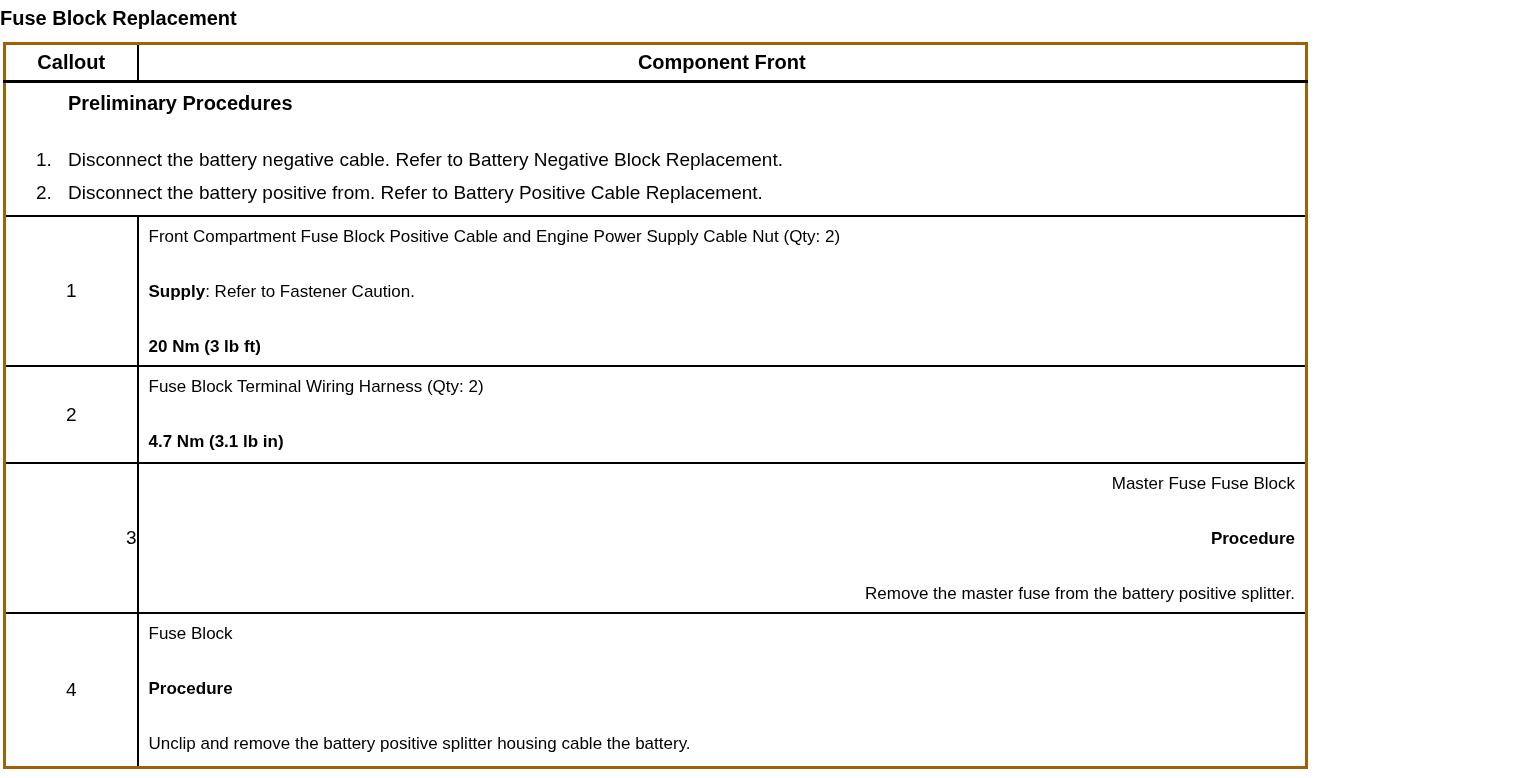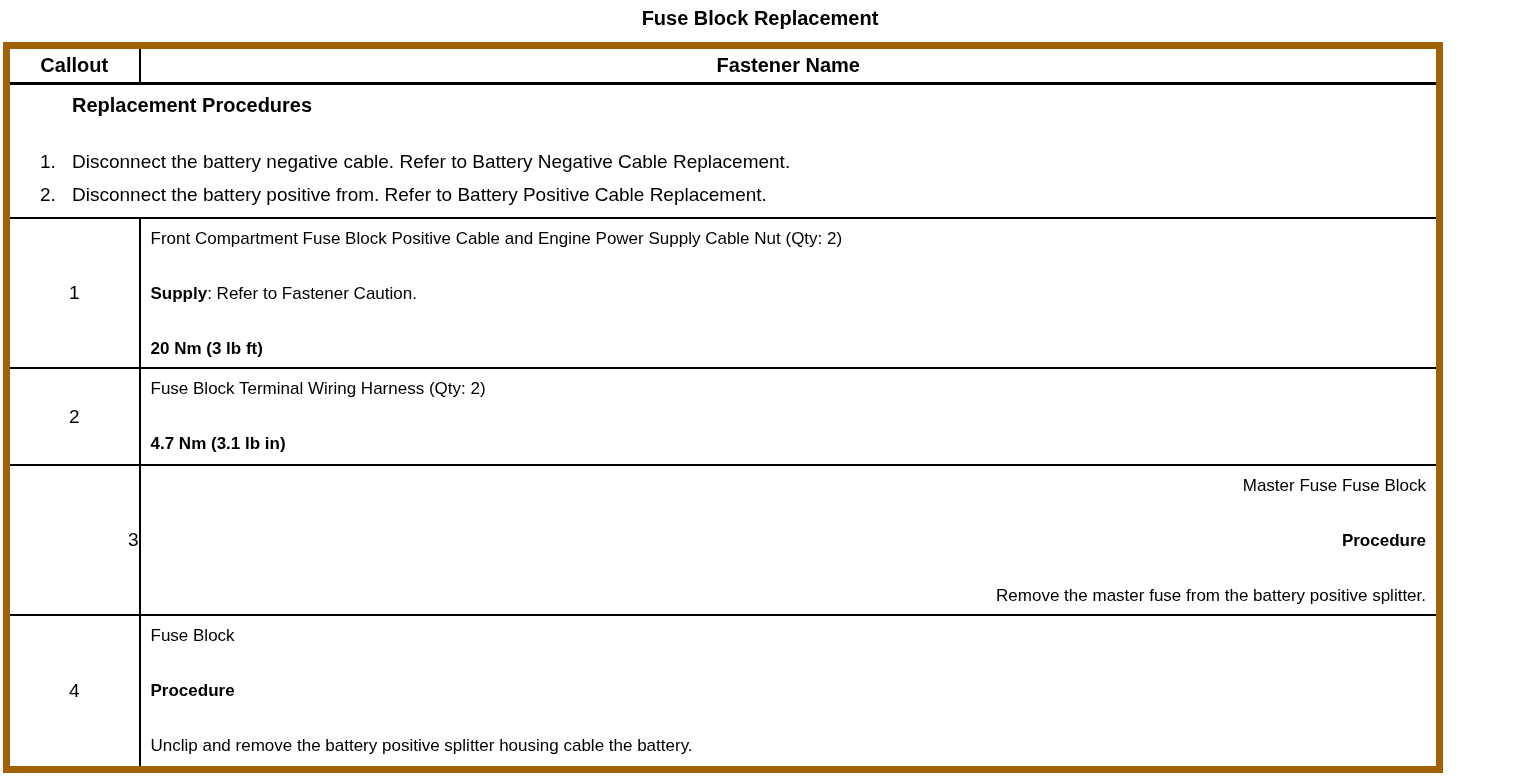--- a/index.html
+++ b/index.html
@@ -5,33 +5,33 @@
   html, body {
     margin: 0;
     padding: 0;
     background: #ffffff;
     color: #000000;
     font-family: "Liberation Sans", "DejaVu Sans", sans-serif;
   }
   body { width: 1520px; height: 778px; overflow: hidden; }
 
   .page-title {
-    text-align: center;
+    text-align: left;
     font-size: 20px;
     font-weight: bold;
     line-height: 24px;
     margin: 6px 0 12px 0;
   }
 
   table.spec-table {
     border-collapse: collapse;
     table-layout: fixed;
-    width: 1440px;
+    width: 1305px;
     margin-left: 3px;
-    border: 7px solid #a16207;
+    border: 3px solid #a16207;
   }
   col.callout-col { width: 133px; }
 
   th, td {
     border: 2px solid #000000;
     font-size: 19px;
     vertical-align: top;
     padding: 0;
     box-sizing: border-box;
   }
@@ -93,29 +93,29 @@
 
 <table class="spec-table">
   <colgroup>
     <col class="callout-col">
     <col>
   </colgroup>
 
   <tbody>
       <tr class="header-row">
     <th>Callout</th>
-    <th>Fastener Name</th>
+    <th>Component Front</th>
   </tr>
 
   <tr>
     <td class="prelim-cell" colspan="2">
-      <div class="prelim-heading">Replacement Procedures</div>
+      <div class="prelim-heading">Preliminary Procedures</div>
       <div class="prelim-step">
         <span class="step-num">1.</span>
-        <span class="step-text">Disconnect the battery negative cable. Refer to Battery Negative Cable Replacement.</span>
+        <span class="step-text">Disconnect the battery negative cable. Refer to Battery Negative Block Replacement.</span>
       </div>
       <div class="prelim-step">
         <span class="step-num">2.</span>
         <span class="step-text">Disconnect the battery positive from. Refer to Battery Positive Cable Replacement.</span>
       </div>
     </td>
   </tr>
 
   <tr class="row-1">
     <td class="callout-cell">1</td>

